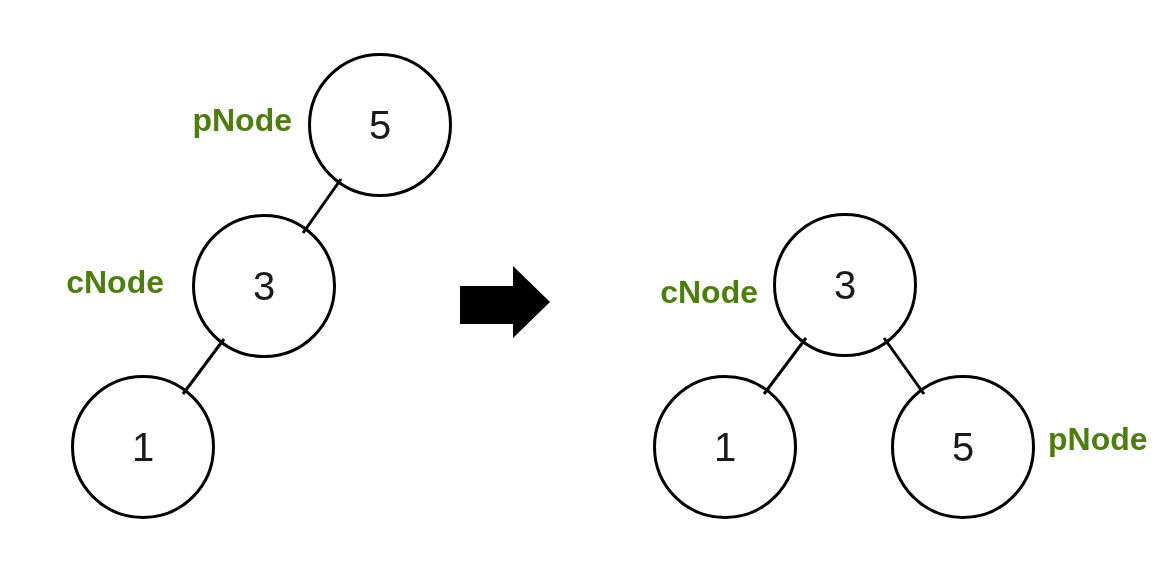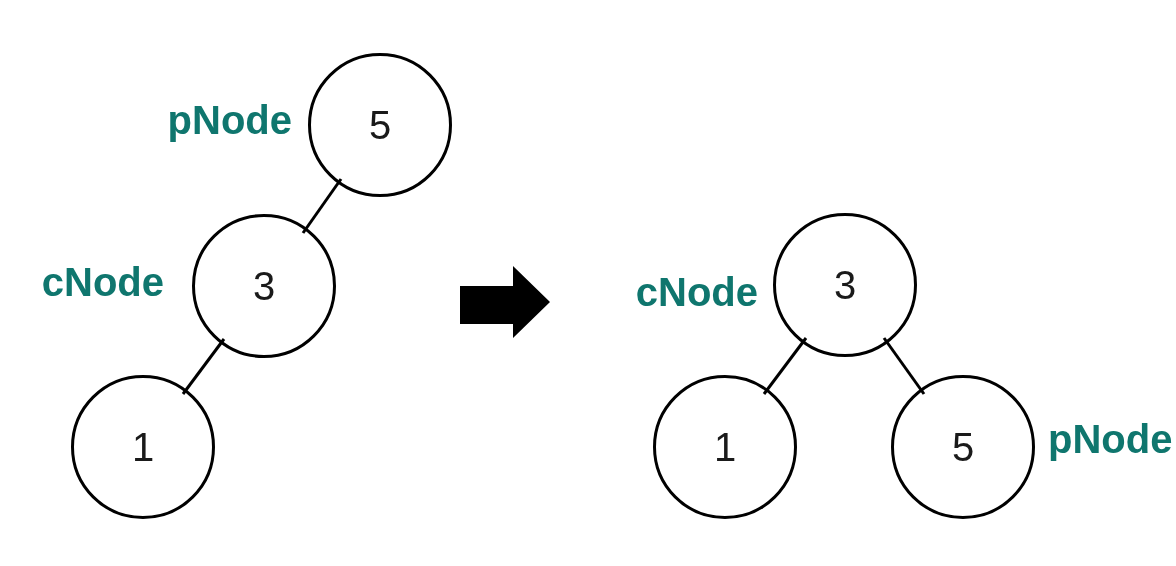--- a/index.html
+++ b/index.html
@@ -39,24 +39,24 @@
     left: 0;
     top: 0;
     width: 1176px;
     height: 566px;
     z-index: 2;
     pointer-events: none;
   }
   .node-label {
     position: absolute;
     width: 146px;
-    font-size: 40px;
+    font-size: 32px;
     line-height: 40px;
     font-weight: bold;
-    color: #0f766e;
+    color: #4d7c0f;
     z-index: 3;
     white-space: nowrap;
   }
   .label-right { text-align: right; }
   .label-left  { text-align: left; }
 
   
   .pos-l5 { left: 308px; top: 53px; }
   .pos-l3 { left: 192px; top: 214px; }
   .pos-l1 { left: 71px;  top: 375px; }

